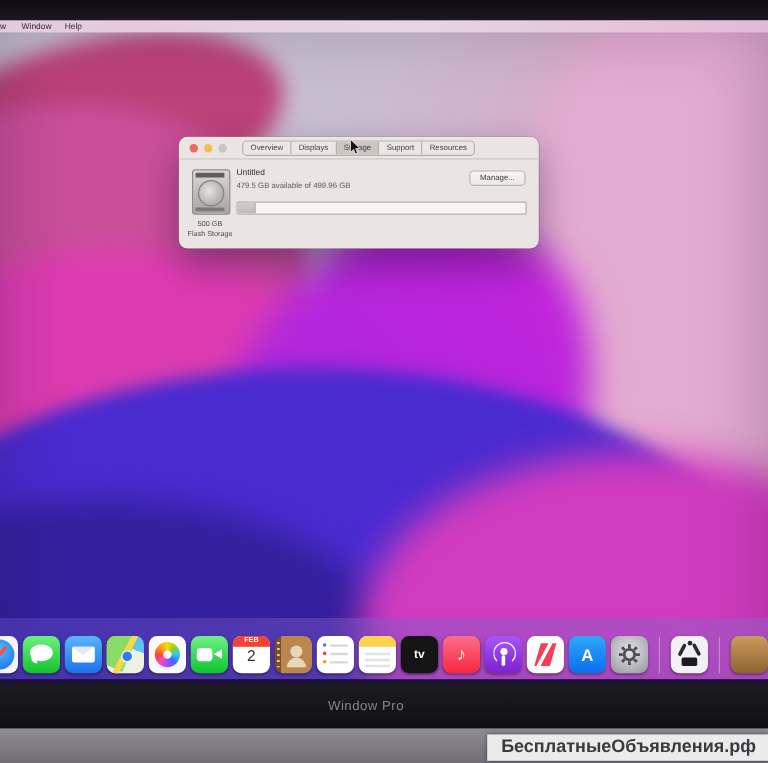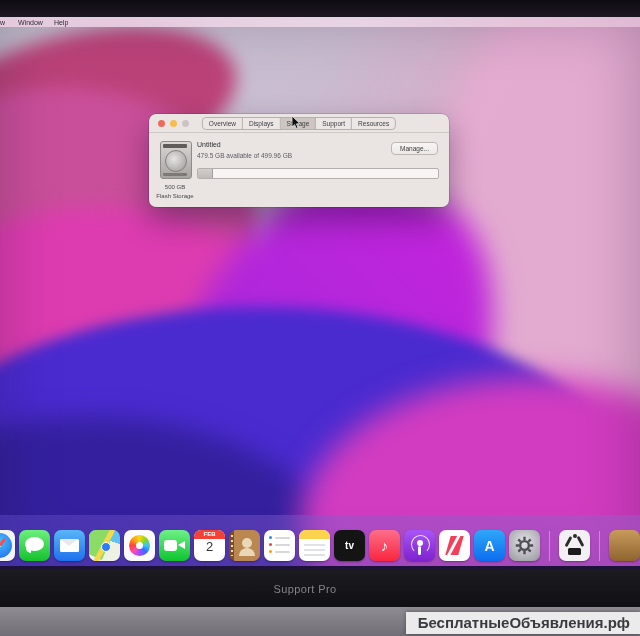--- a/index.html
+++ b/index.html
@@ -293,17 +293,17 @@
       <div class="storage-used" style="width: 6%;"></div>
     </div>
   </div>
 </div>
 
 <svg class="cursor" viewBox="0 0 10 14">
   <path d="M1,0 L1,11 L3.6,8.6 L5.2,12.4 L7,11.6 L5.4,7.9 L8.8,7.6 Z" fill="#111" stroke="#f5f5f5" stroke-width="0.7"></path>
 </svg>
 
 <div class="bezel-bottom">
-  <span class="brand">Support Pro</span>
+  <span class="brand">Window Pro</span>
 </div>
 <div class="desk">
   <div class="watermark">БесплатныеОбъявления.рф</div>
 </div>
 
 </body></html>

